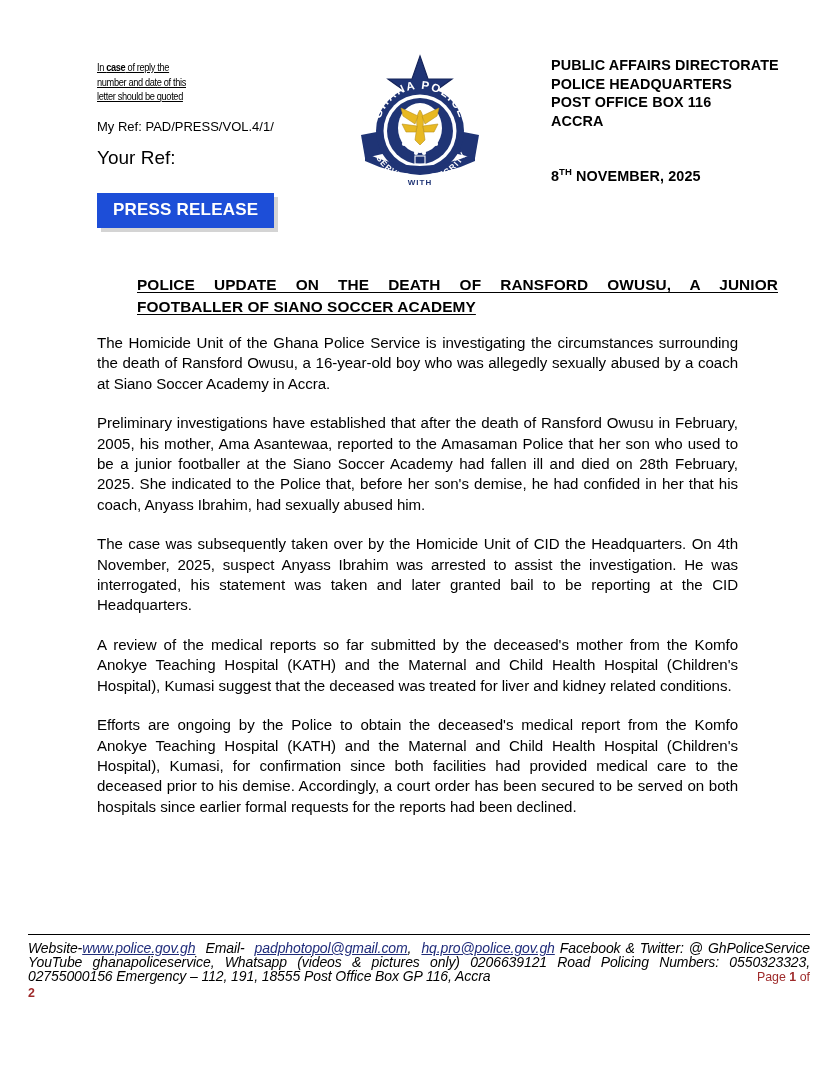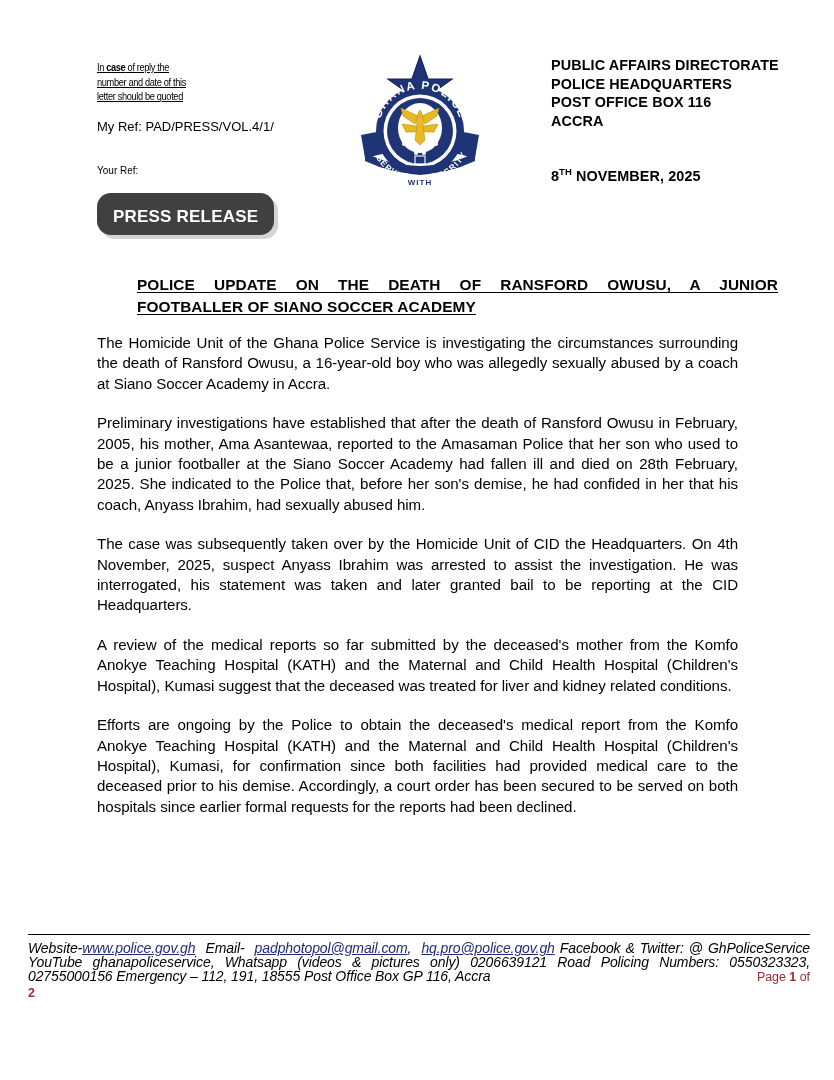--- a/index.html
+++ b/index.html
@@ -52,40 +52,39 @@
   }
   .quote-note b { font-weight: bold; }
 
   .my-ref {
     margin-top: 14px;
     font-size: 13px;
     line-height: 18px;
     white-space: nowrap;
   }
   .your-ref {
-    margin-top: 26px;
-    font-size: 10px;
+    margin-top: 13px;
+    font-size: 19px;
     line-height: 18px;
   }
 
   .press-badge-wrap {
     position: absolute;
     left: 97px;
     top: 193px;
   }
   .press-badge {
     display: inline-block;
-    background: #404040;
+    background: #1d4ed8;
     color: #ffffff;
     font-size: 17px;
     font-weight: bold;
     letter-spacing: 0.2px;
-    padding: 14px 16px 8px 16px;
+    padding: 7px 16px 8px 16px;
     box-shadow: 4px 4px 0 0 #d4d4d4;
-    border-radius: 14px;
   }
 
   .crest {
     position: absolute;
     left: 357px;
     top: 52px;
     width: 126px;
     height: 135px;
   }
 

